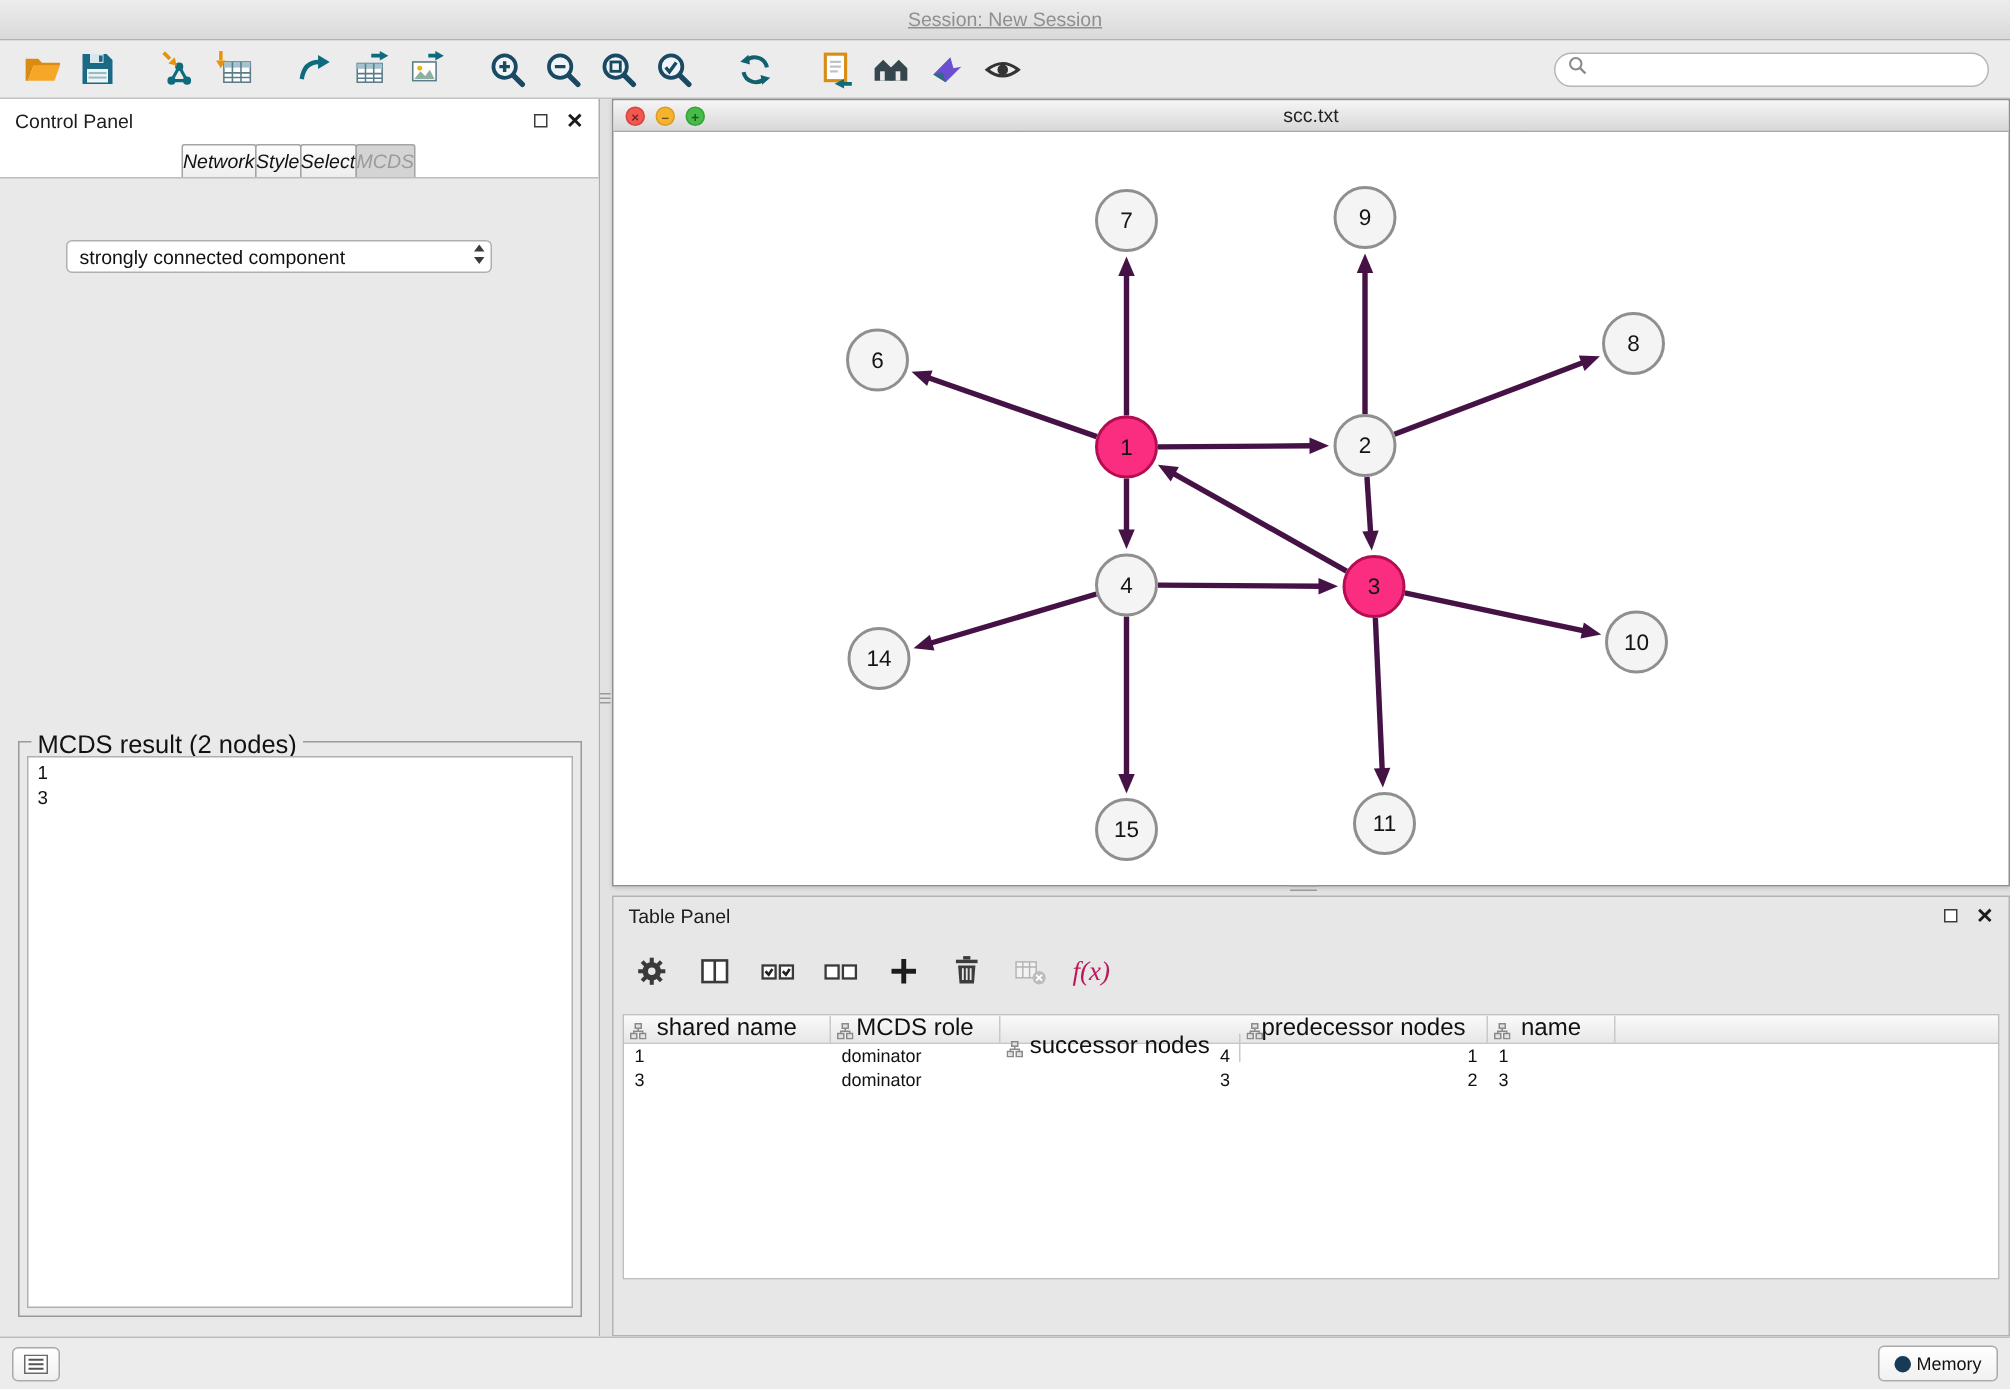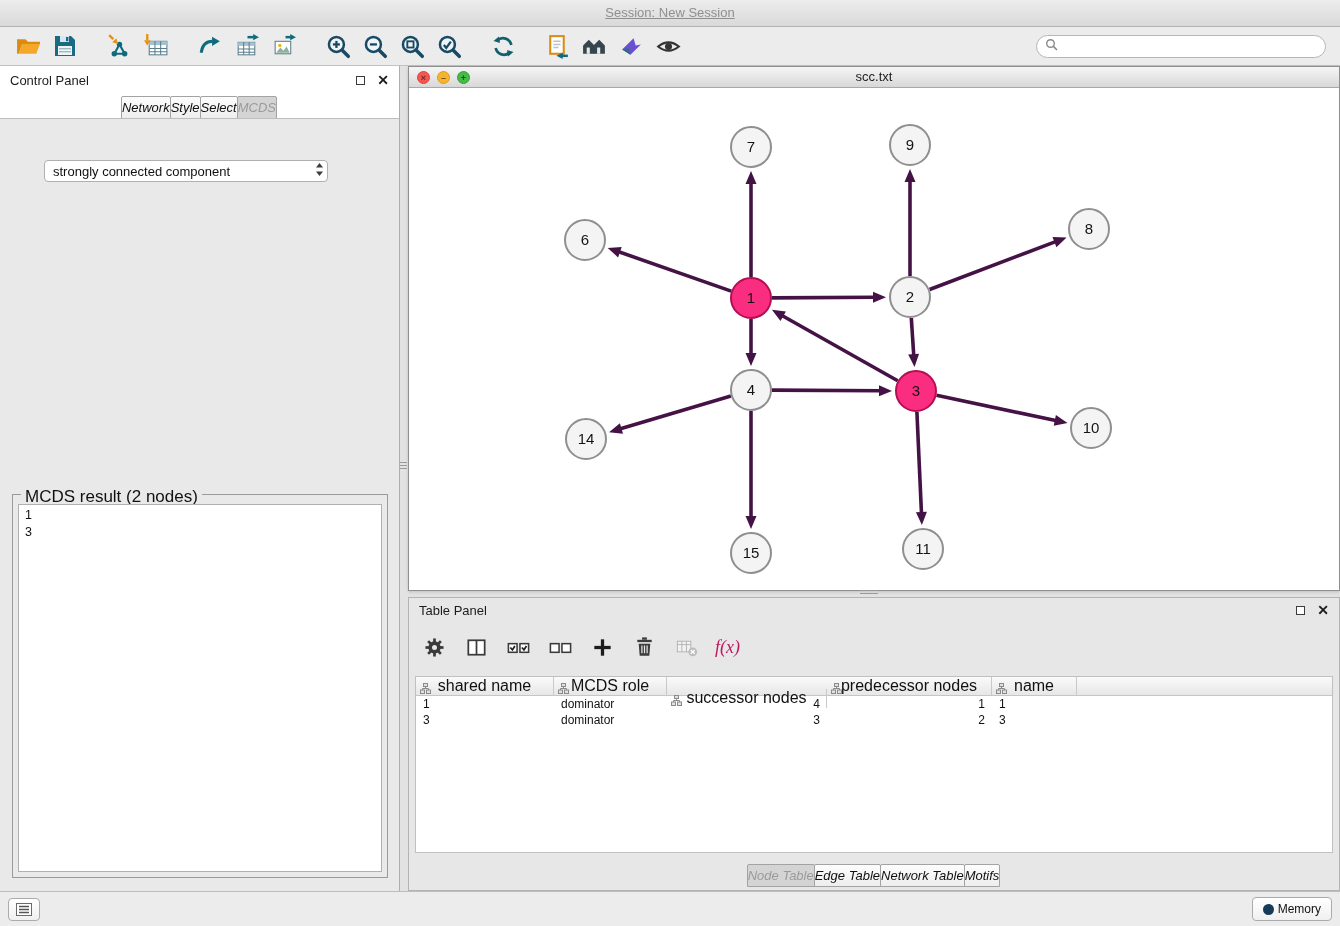--- a/index.html
+++ b/index.html
@@ -506,26 +506,20 @@
           </div>
           <div class="tr">
             <div class="td" style="width: 138px; text-align: left;">3</div>
             <div class="td" style="width: 113px; text-align: left;">dominator</div>
             <div class="td" style="width: 160px; text-align: right;">3</div>
             <div class="td" style="width: 165px; text-align: right;">2</div>
             <div class="td" style="width: 85px; text-align: left;">3</div>
           </div>
         </div>
     </div>
-    <div class="tp-tabs">
-        <div class="ui-tab active">Node Table</div>
-        <div class="ui-tab">Edge Table</div>
-        <div class="ui-tab">Network Table</div>
-        <div class="ui-tab">Motifs</div>
-      </div>
   </div>
 
   <div class="statusbar">
     <div class="status-left-btn">
       <svg width="16" height="13" viewBox="0 0 16 13">
           <rect x="0.5" y="0.5" width="15" height="12" fill="#fff" stroke="#6a6a6a"></rect>
           <path d="M3 3.5h10M3 6.5h10M3 9.5h10" stroke="#555" stroke-width="1.3"></path>
         </svg>
     </div>
     <div class="memory-button">

